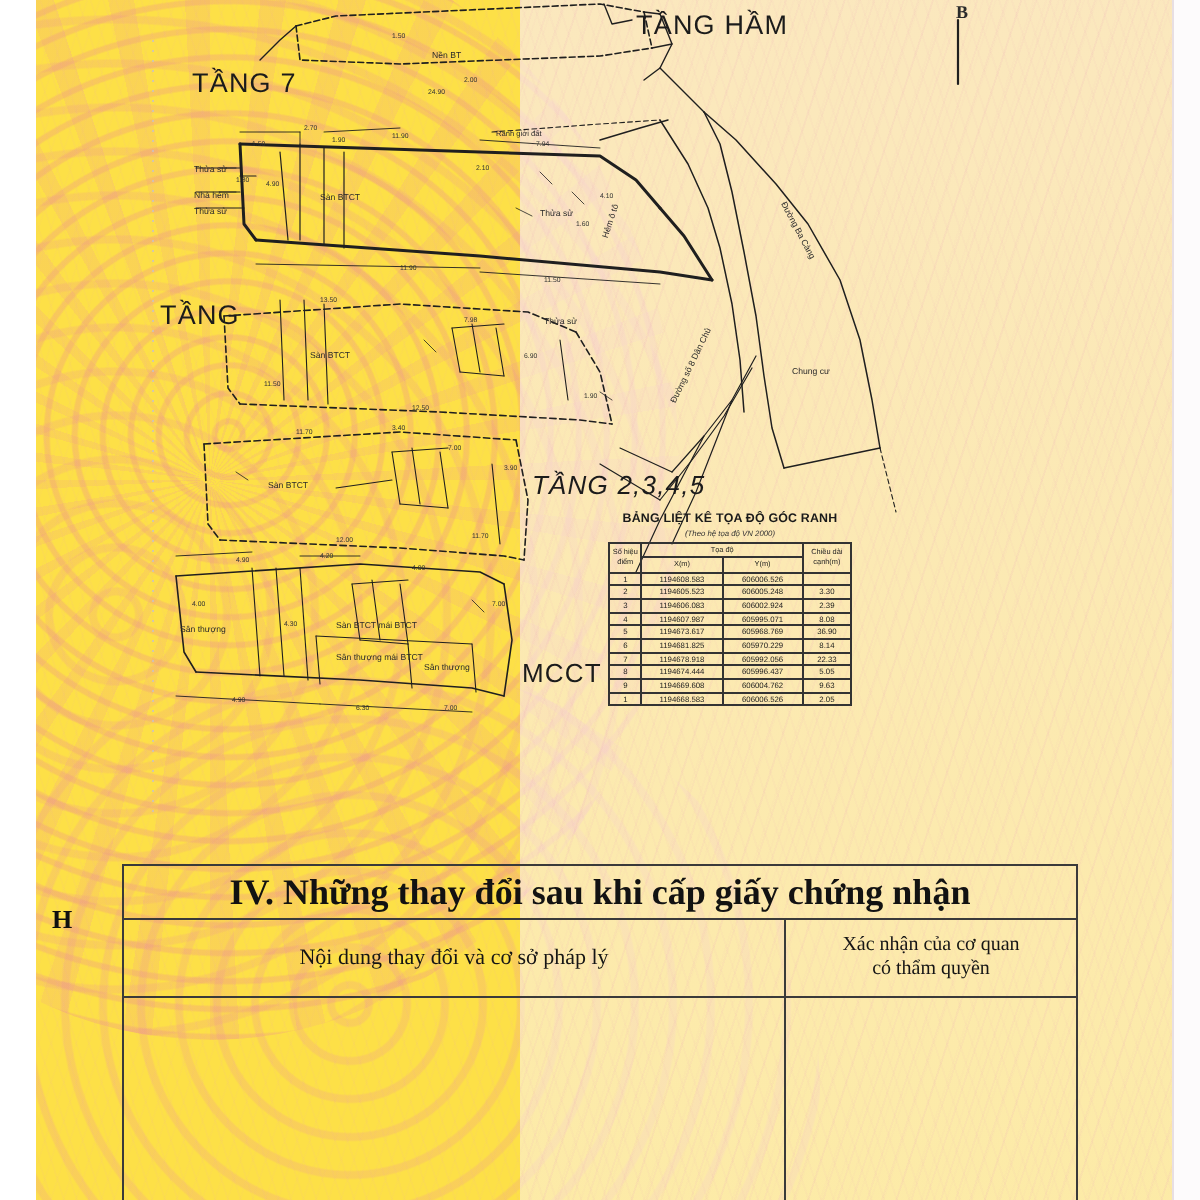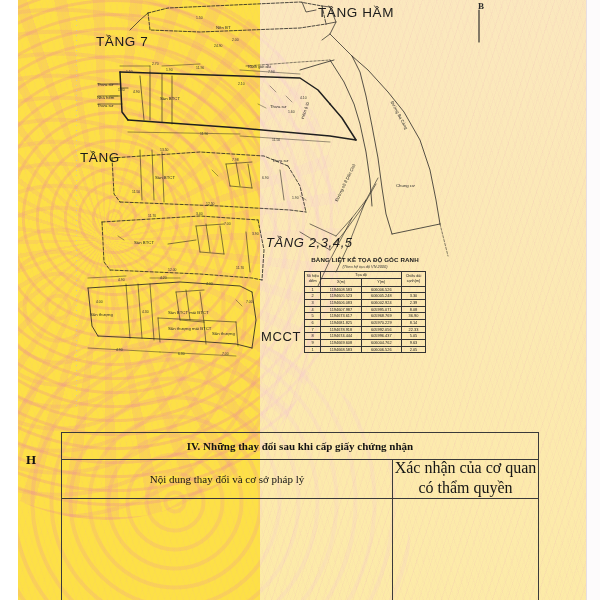--- a/index.html
+++ b/index.html
@@ -107,33 +107,33 @@
 
   
   #sec4{
     position:absolute;left:61px;top:432px;width:478px;height:168px;
     border:1.1px solid #3a3a3a;border-bottom:none;
     box-sizing:border-box;
   }
   #sec4-title{
     height:26px;border-bottom:1.1px solid #3a3a3a;
     display:flex;align-items:center;justify-content:center;
-    font-size:11px;font-weight:bold;color:#121212;
+    font-size:18px;font-weight:bold;color:#121212;
   }
   #sec4-heads{
     height:38px;display:flex;border-bottom:1.1px solid #3a3a3a;
   }
   #sec4-h1{
     flex:0 0 330px;display:flex;align-items:center;justify-content:center;
     border-right:1.1px solid #3a3a3a;font-size:11px;color:#151515;
     text-align:center;
   }
   #sec4-h2{
-    flex:1;display:flex;align-items:flex-end;justify-content:center;
-    font-size:16px;color:#151515;text-align:center;line-height:1.25;
+    flex:1;display:flex;align-items:center;justify-content:center;
+    font-size:10px;color:#151515;text-align:center;line-height:1.25;
   }
   #sec4-body{height:104px;display:flex;}
   #sec4-c1{flex:0 0 330px;border-right:1.1px solid #3a3a3a;}
   #sec4-c2{flex:1;}
 
   #margin-h{
     position:absolute;left:26px;top:452px;
     font-size:13px;font-weight:bold;color:#101010;
     font-family:"Liberation Serif", serif;
   }

